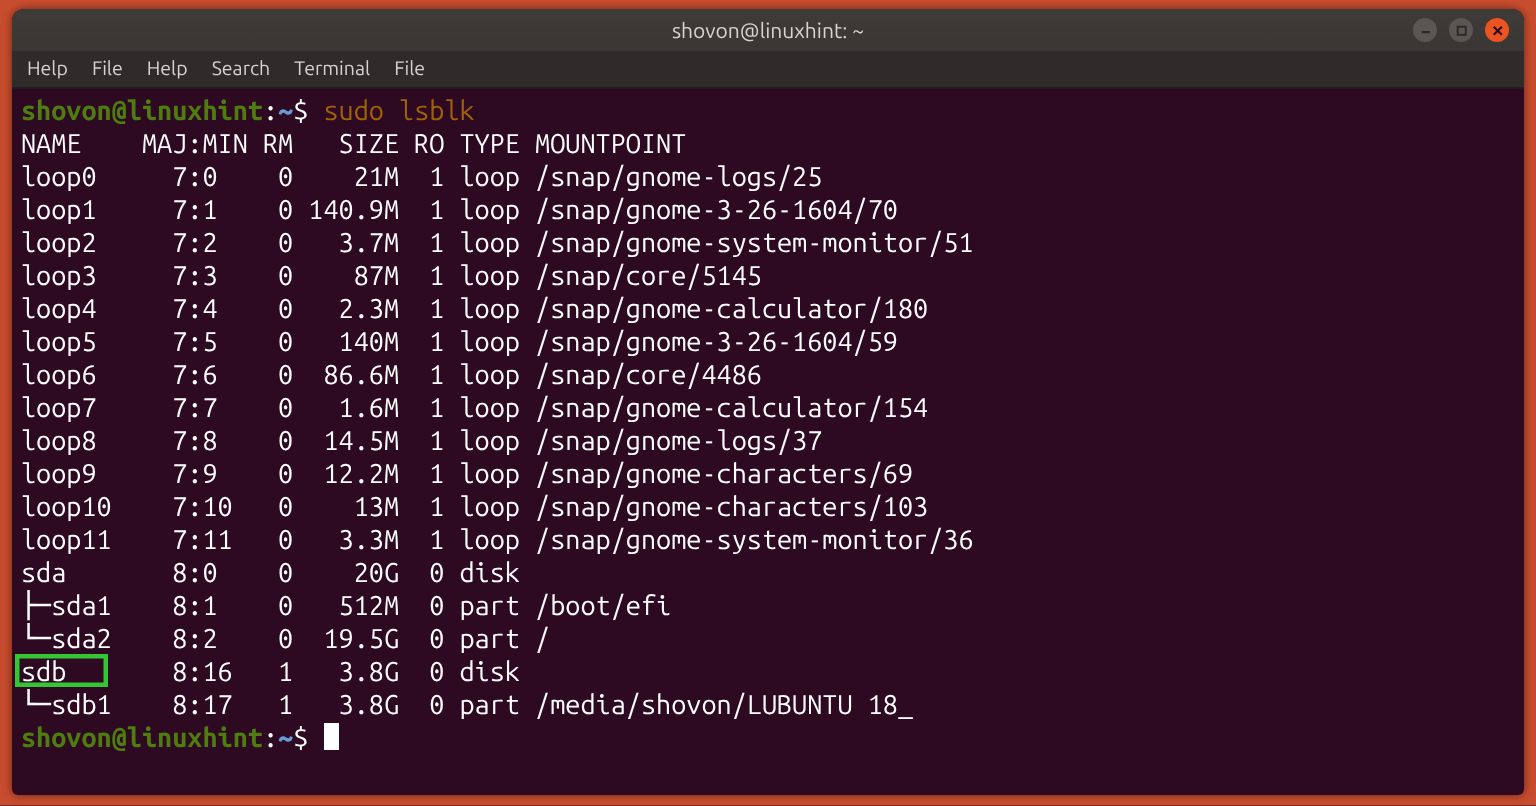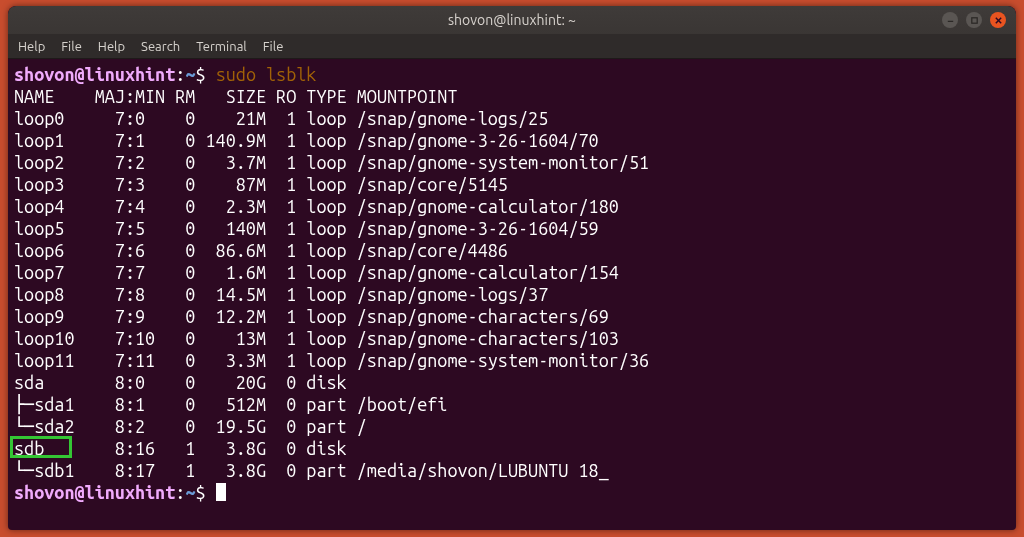--- a/index.html
+++ b/index.html
@@ -72,21 +72,21 @@
   .terminal {
     padding: 4px 6px;
     white-space: pre;
     font-size: 18px;
     line-height: 22px;
     color: #ffffff;
     font-family: "Ubuntu Mono","DejaVu Sans Mono",monospace;
     position: relative;
     height: calc(100% - 52px);
   }
-  .prompt-user { color: #f0abfc; font-weight: bold; }
+  .prompt-user { color: #4d7c0f; font-weight: bold; }
   .prompt-path { color: #6b9bd6; font-weight: bold; }
   .prompt-sym  { color: #ffffff; }
   .cmd { color: #a16207; }
   .highlight-box {
     position: absolute;
     border: 3px solid #34c634;
     left: 2px;
     width: 62px;
     height: 22px;
     box-sizing: border-box;

